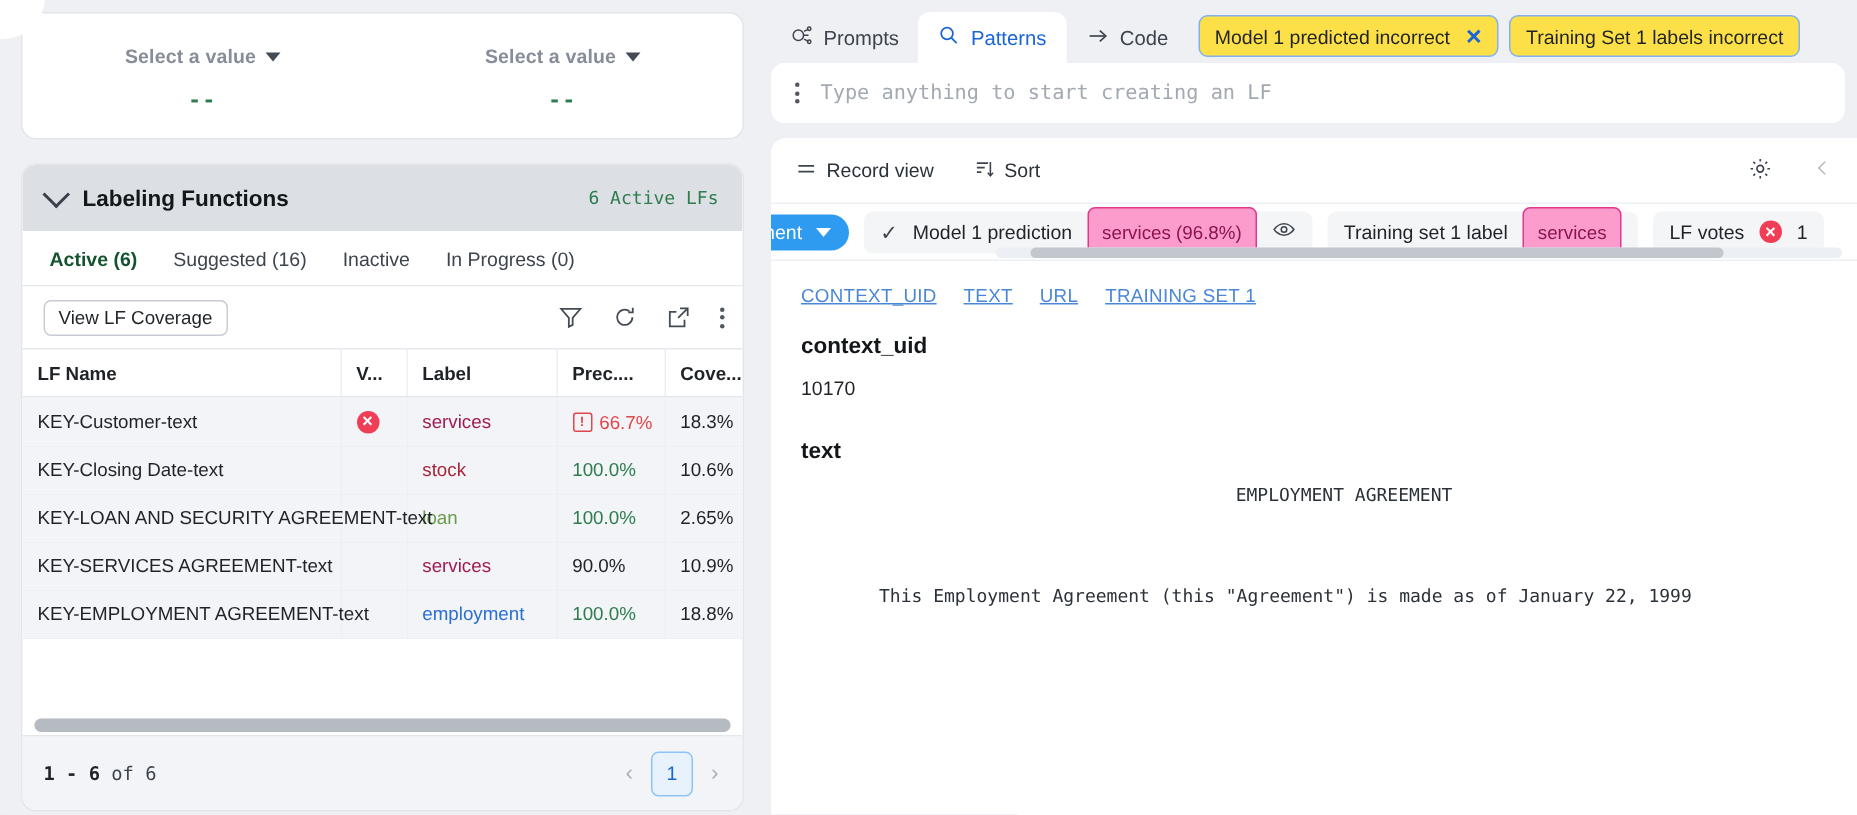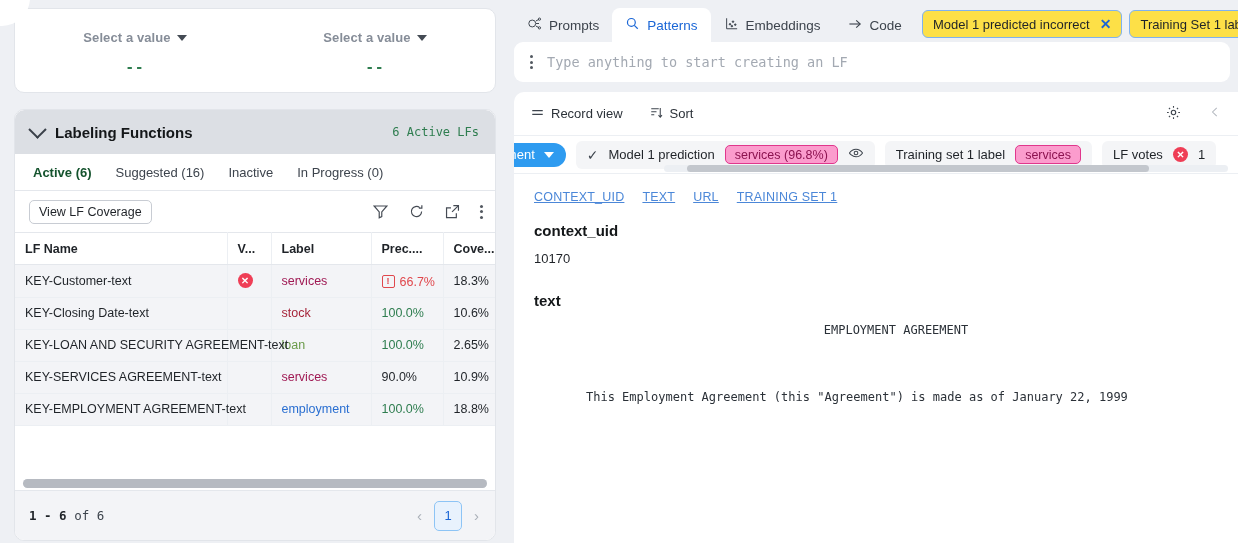--- a/index.html
+++ b/index.html
@@ -267,21 +267,21 @@
     border-top: 6px solid #fff;
   }
   .meta-group {
     display: inline-flex; align-items: center; gap: 10px;
     background: #f4f5f7; border-radius: 6px;
     height: 28px; padding: 0 11px; white-space: nowrap;
   }
   .meta-group .lbl { font-size: 13px; color: #1f2328; }
   .pink-badge {
     display: inline-flex; align-items: center;
-    height: 19px; padding: 0 9px; border-radius: 5px;
+    height: 34px; padding: 0 9px; border-radius: 5px;
     background: #fb9ccd; border: 1px solid #e0368c; color: #8c1350;
     font-size: 12.5px; white-space: nowrap;
   }
   .check-glyph { color: #3d444d; font-size: 14px; }
   .meta-hscroll {
     position: absolute; left: 150px; right: 10px; bottom: 1px;
     height: 7px; border-radius: 4px; background: #eceff3;
   }
   .meta-hscroll i { display: block; height: 7px; width: 82%; margin-left: 4%; border-radius: 4px; background: #c3c7cd; }
 
@@ -470,32 +470,20 @@
         <span>
           <svg viewBox="0 0 20 20" width="15" height="15" fill="none" stroke="#1a66d6" stroke-width="1.6">
             <circle cx="8.5" cy="8.5" r="5.2"></circle>
               <path d="M12.4 12.4L17 17"></path>
           </svg>
         </span>
         <span>Patterns</span>
       </div>
       <div class="tab-pill">
         <span>
-          <svg viewBox="0 0 20 20" width="15" height="15" fill="none" stroke="#3d444d" stroke-width="1.3">
-            <path d="M3.5 3v14h14"></path>
-            <circle cx="8" cy="11" r="1" fill="#3d444d"></circle>
-              <circle cx="12" cy="7.5" r="1" fill="#3d444d"></circle>
-            <circle cx="15" cy="11.5" r="1" fill="#3d444d"></circle>
-              <circle cx="10.5" cy="13.5" r="1" fill="#3d444d"></circle>
-          </svg>
-        </span>
-        <span>Embeddings</span>
-      </div>
-      <div class="tab-pill">
-        <span>
           <svg viewBox="0 0 20 20" width="16" height="16" fill="none" stroke="#3d444d" stroke-width="1.4">
             <path d="M3 10h13"></path>
               <path d="M11.5 5.5L16.5 10l-5 4.5"></path>
           </svg>
         </span>
         <span>Code</span>
       </div>
 
       <div class="filter-chip">
         <span>Model 1 predicted incorrect</span>

